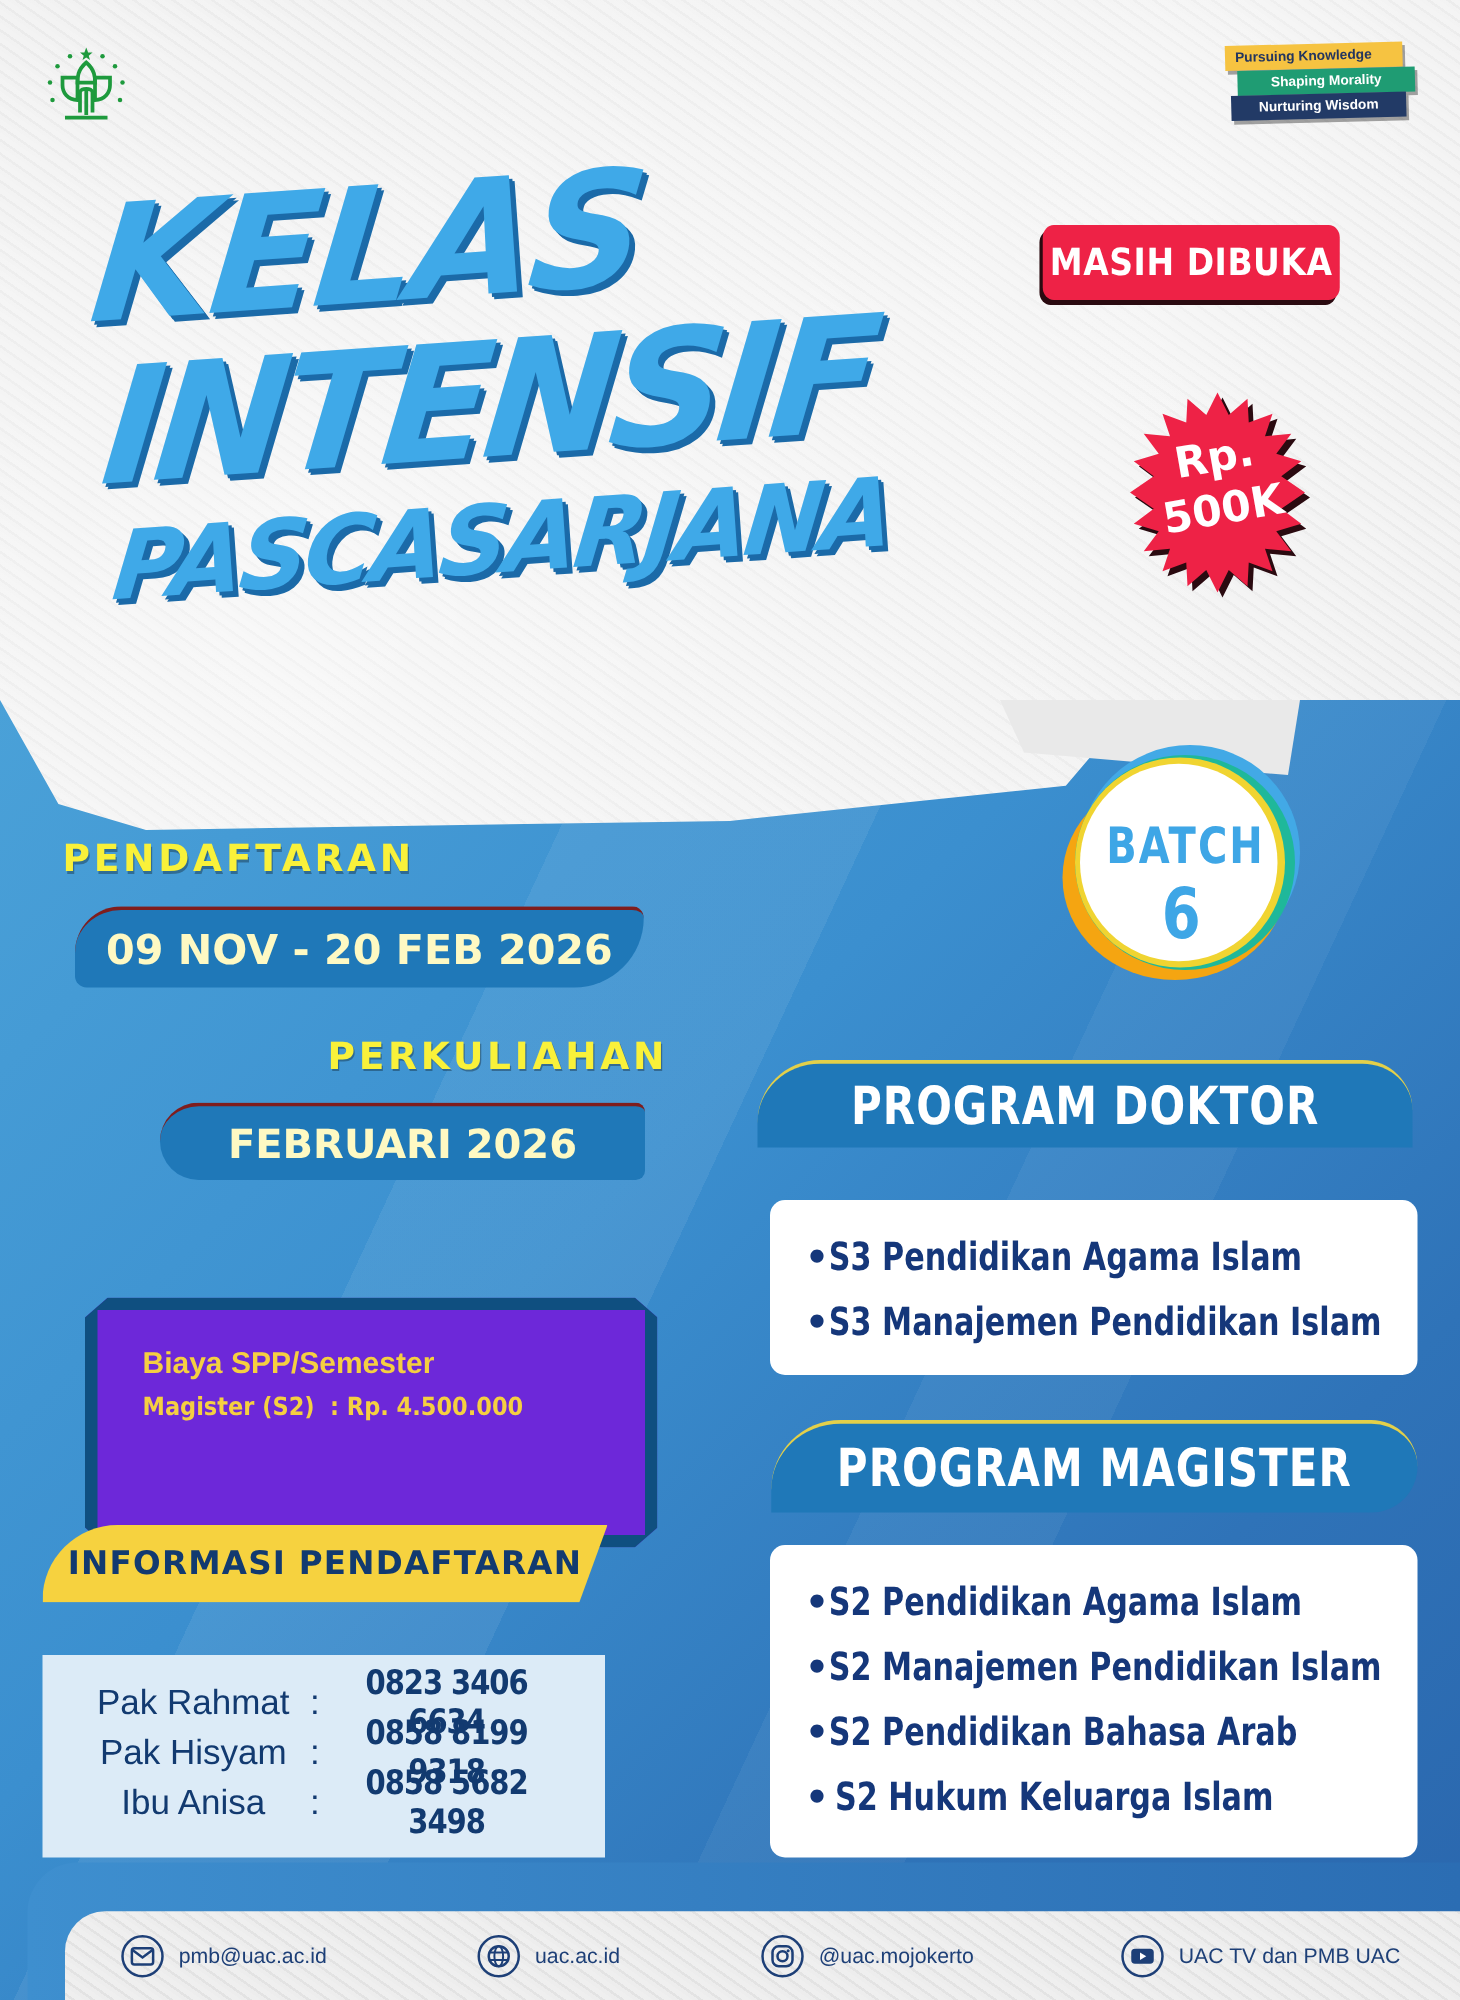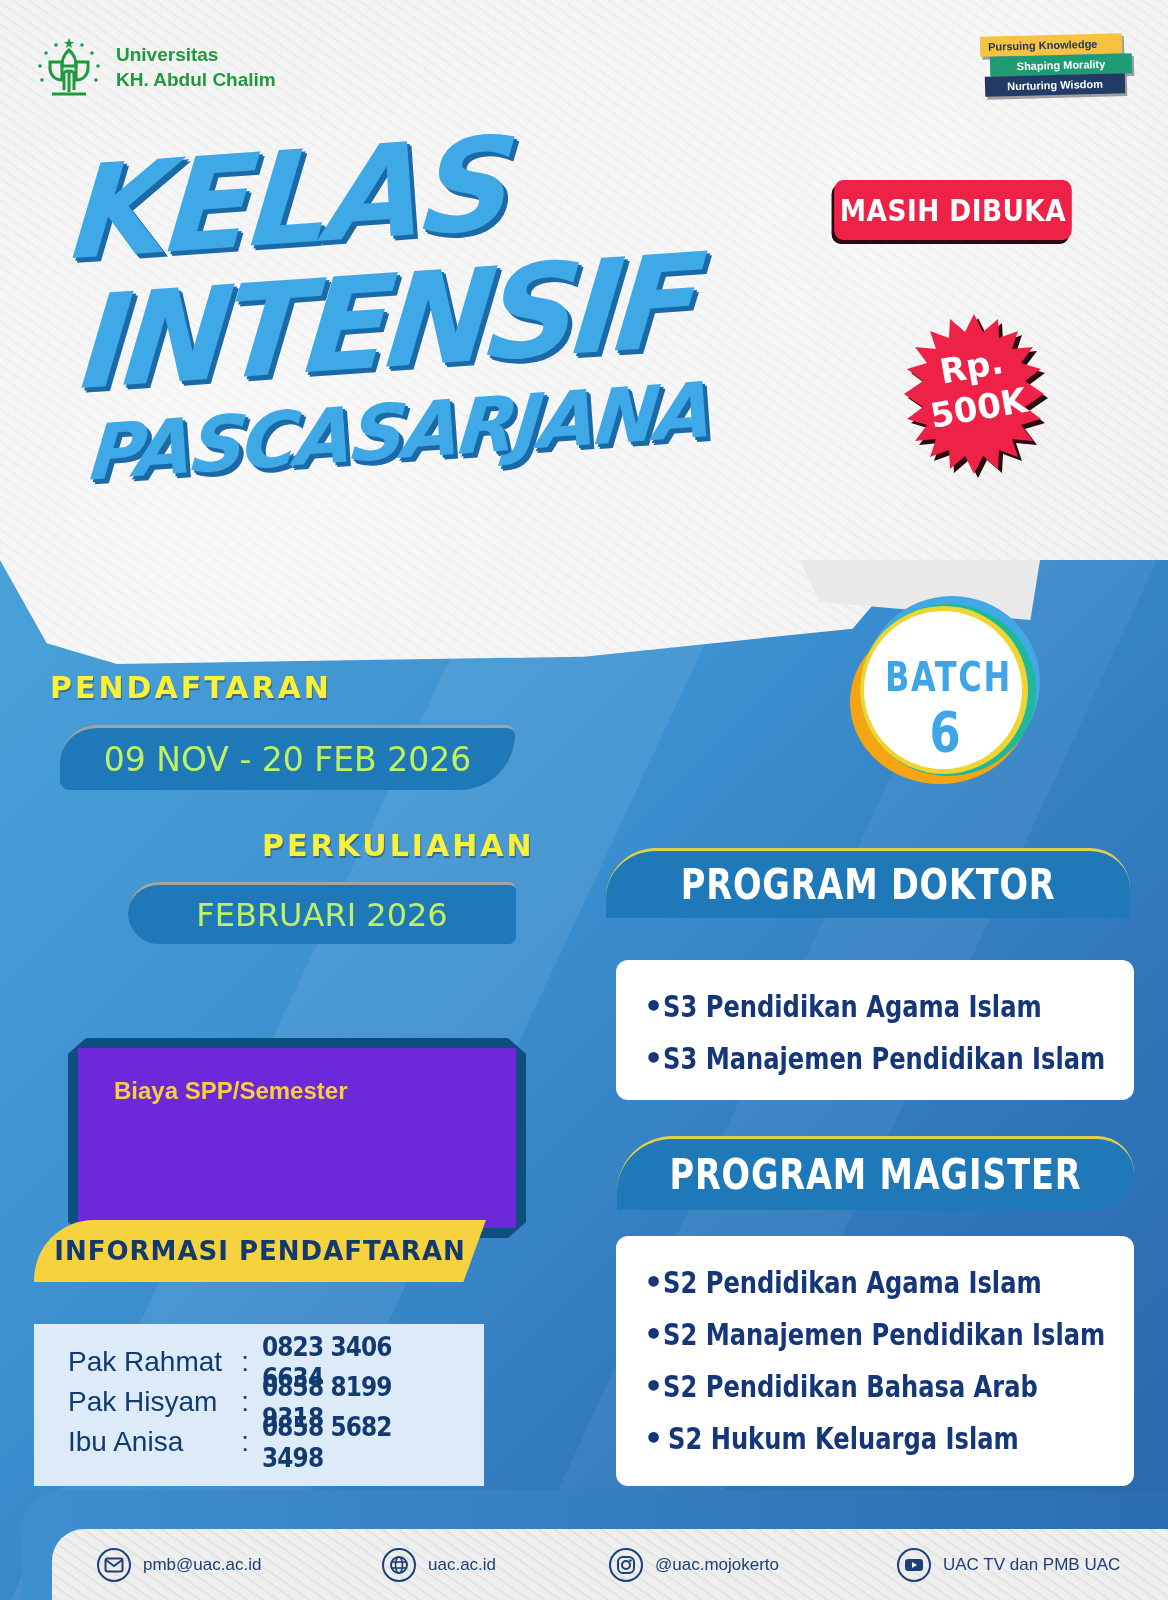--- a/index.html
+++ b/index.html
@@ -81,24 +81,24 @@
   }
   .batch-label { font-size: 40px; letter-spacing: 2px; transform: scaleX(0.8); display: block; }
   .batch-num { font-size: 56px; line-height: 64px; display: block; transform: scaleX(0.8); }
 
   
   .yellow-label {
     position: absolute; color: #f9f13a; font-family: "DejaVu Sans", sans-serif; font-weight: bold;
     font-size: 30px; letter-spacing: 3px; text-shadow: 1px 2px 0 rgba(0,0,0,0.3);
   }
   .pill {
-    position: absolute; background: #1f78b8; color: #bef264;
-    font-family: "DejaVu Sans", sans-serif; font-weight: normal;
+    position: absolute; background: #1f78b8; color: #fef9c3;
+    font-family: "DejaVu Sans", sans-serif; font-weight: bold;
     display: flex; align-items: center; justify-content: center;
-    border-top: 3px solid #a3a3a3;
+    border-top: 3px solid #7f1d1d;
     border-radius: 40px 10px 60px 10px;
   }
 
   
   .fee {
     position: absolute; left: 68px; top: 1010px; width: 458px; height: 200px;
     background: #6d28d9; border: 10px solid #0f4f80;
     clip-path: polygon(4% 0, 96% 0, 100% 8%, 100% 92%, 96% 100%, 4% 100%, 0 92%, 0 8%);
     padding: 24px 36px; color: #f5cf41; margin-top: 28px;
   }
@@ -112,21 +112,21 @@
     background: #f6d23f; color: #123a70;
     border-radius: 60px 0 0 0;
     clip-path: polygon(0 100%, 0 40%, 6% 0, 100% 0, 95% 100%);
     font-family: "DejaVu Sans", sans-serif; font-weight: bold; font-size: 26px;
     display: flex; align-items: center; justify-content: center; letter-spacing: 1px;
   }
   .info-body {
     position: absolute; left: 34px; top: 1324px; width: 450px; height: 162px;
     background: #dcebf7; padding: 18px 0 0 34px; color: #123a70;
   }
-  .info-row { display: flex; align-items: center; height: 40px; }
+  .info-row { display: flex; align-items: center; height: 40px; text-align: center; }
   .info-name { width: 180px; font-size: 28px; }
   .info-colon { width: 22px; font-size: 28px; }
   .info-phone { font-family: "DejaVu Sans", sans-serif; font-weight: bold; font-size: 27px; letter-spacing: -1px; transform: scaleX(0.86); transform-origin: left; }
 
   
   .prog-head {
     position: absolute; background: #1f78b8; color: #fff;
     font-family: "DejaVu Sans", sans-serif; font-weight: bold; font-size: 42px;
     display: flex; align-items: center; justify-content: center;
     border-top: 3px solid #e3d04a;
@@ -182,24 +182,20 @@
     </g>
     <g fill="none" stroke="#1e9a3d" stroke-width="3">
       <path d="M35 14 C28 20 28 26 28 30 L42 30 C42 26 42 20 35 14 Z"></path>
       <path d="M16 26 L28 26 L28 44 C20 44 16 38 16 32 Z"></path>
       <path d="M54 26 L42 26 L42 44 C50 44 54 38 54 32 Z"></path>
       <path d="M30 54 L30 38 C30 34 40 34 40 38 L40 54"></path>
       <line x1="35" y1="36" x2="35" y2="56"></line>
       <line x1="18" y1="58" x2="52" y2="58"></line>
     </g>
   </svg>
-  <div class="logo-text">
-    <div>Universitas</div>
-    <div>KH. Abdul Chalim</div>
-  </div>
 </div>
 
 <div class="tagline">
   <div class="tag tag-1">Pursuing Knowledge</div>
   <div class="tag tag-2">Shaping Morality</div>
   <div class="tag tag-3">Nurturing Wisdom</div>
 </div>
 
 <div class="title-wrap">
   <div class="title-line t1">KELAS</div>
@@ -241,20 +237,24 @@
 </div>
 
 <div class="yellow-label" style="left:50px; top:670px;">PENDAFTARAN</div>
 <div class="pill" style="left:60px; top:725px; width:455px; height:65px; font-size:33px;">09 NOV - 20 FEB 2026</div>
 
 <div class="yellow-label" style="left:262px; top:828px;">PERKULIAHAN</div>
 <div class="pill" style="left:128px; top:882px; width:388px; height:62px; font-size:32px; border-radius:50px 12px 12px 50px;">FEBRUARI 2026</div>
 
 <div class="fee">
   <div class="fee-title">Biaya SPP/Semester</div>
+  <div class="fee-row">
+    <span class="k">Magister (S2)</span>
+    <span>: Rp. 4.500.000</span>
+  </div>
 </div>
 
 <div class="info-head">INFORMASI PENDAFTARAN</div>
 <div class="info-body">
   <div class="info-row">
     <span class="info-name">Pak Rahmat</span>
     <span class="info-colon">:</span>
     <span class="info-phone">0823 3406 6634</span>
   </div>
   <div class="info-row">

